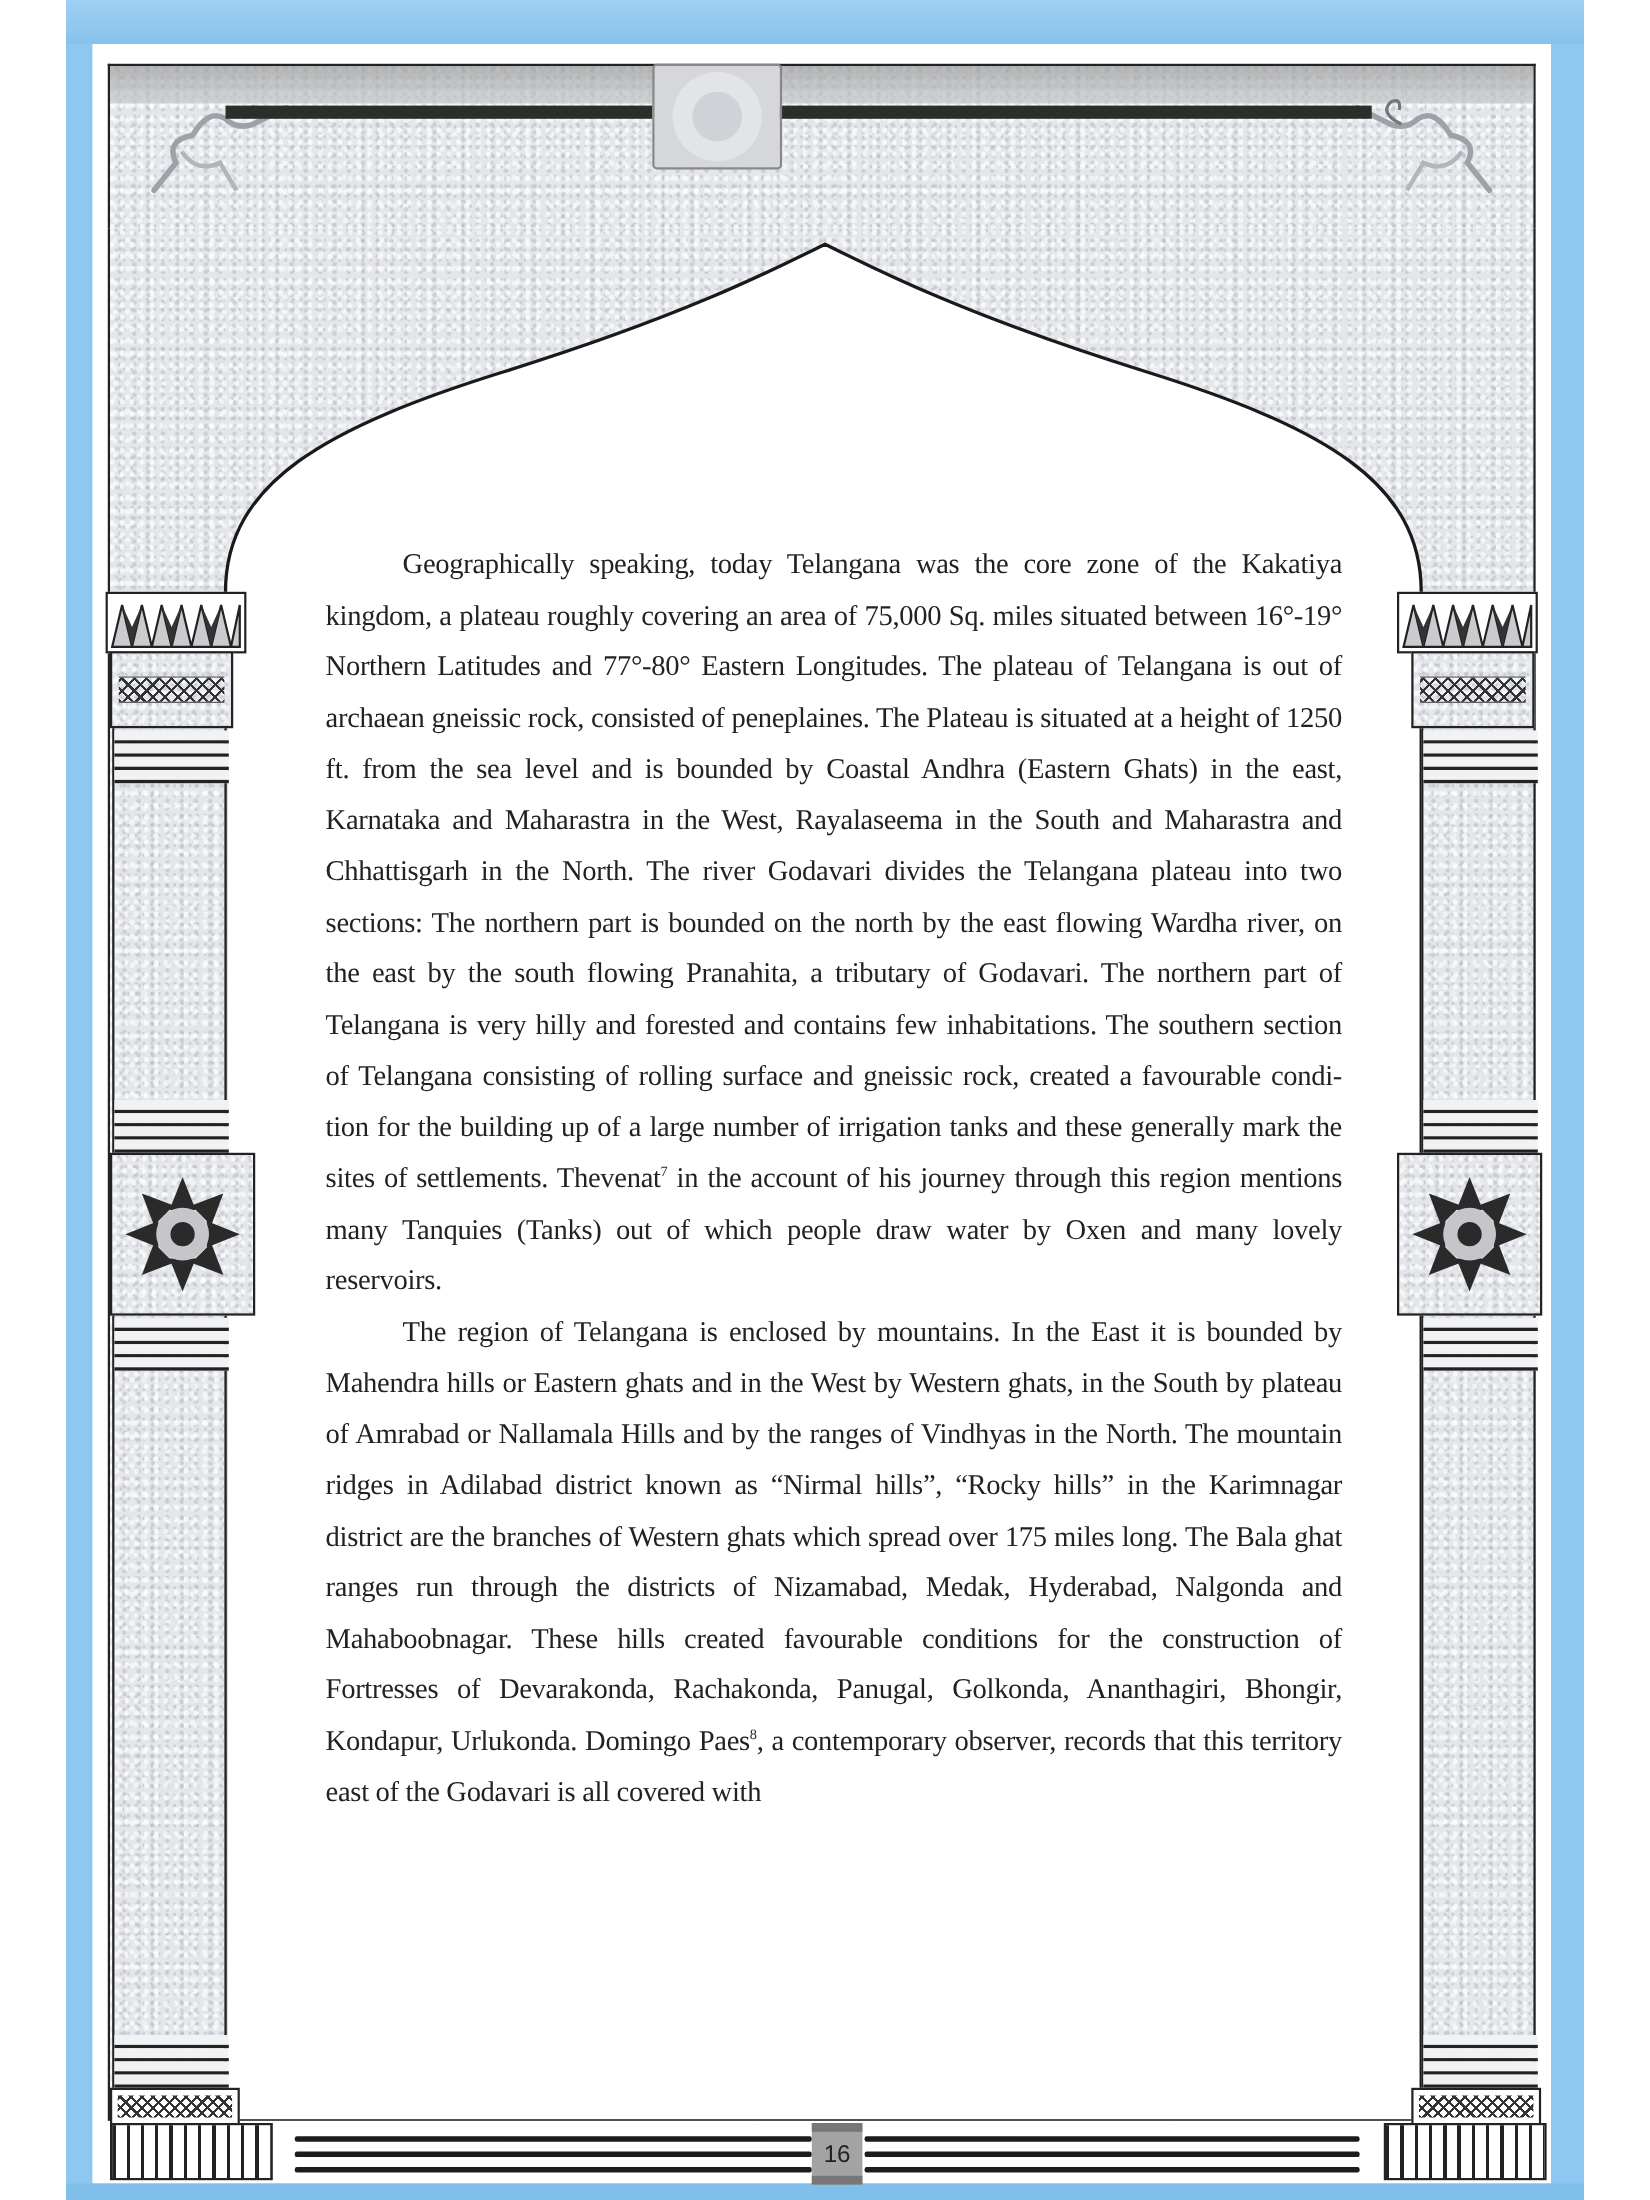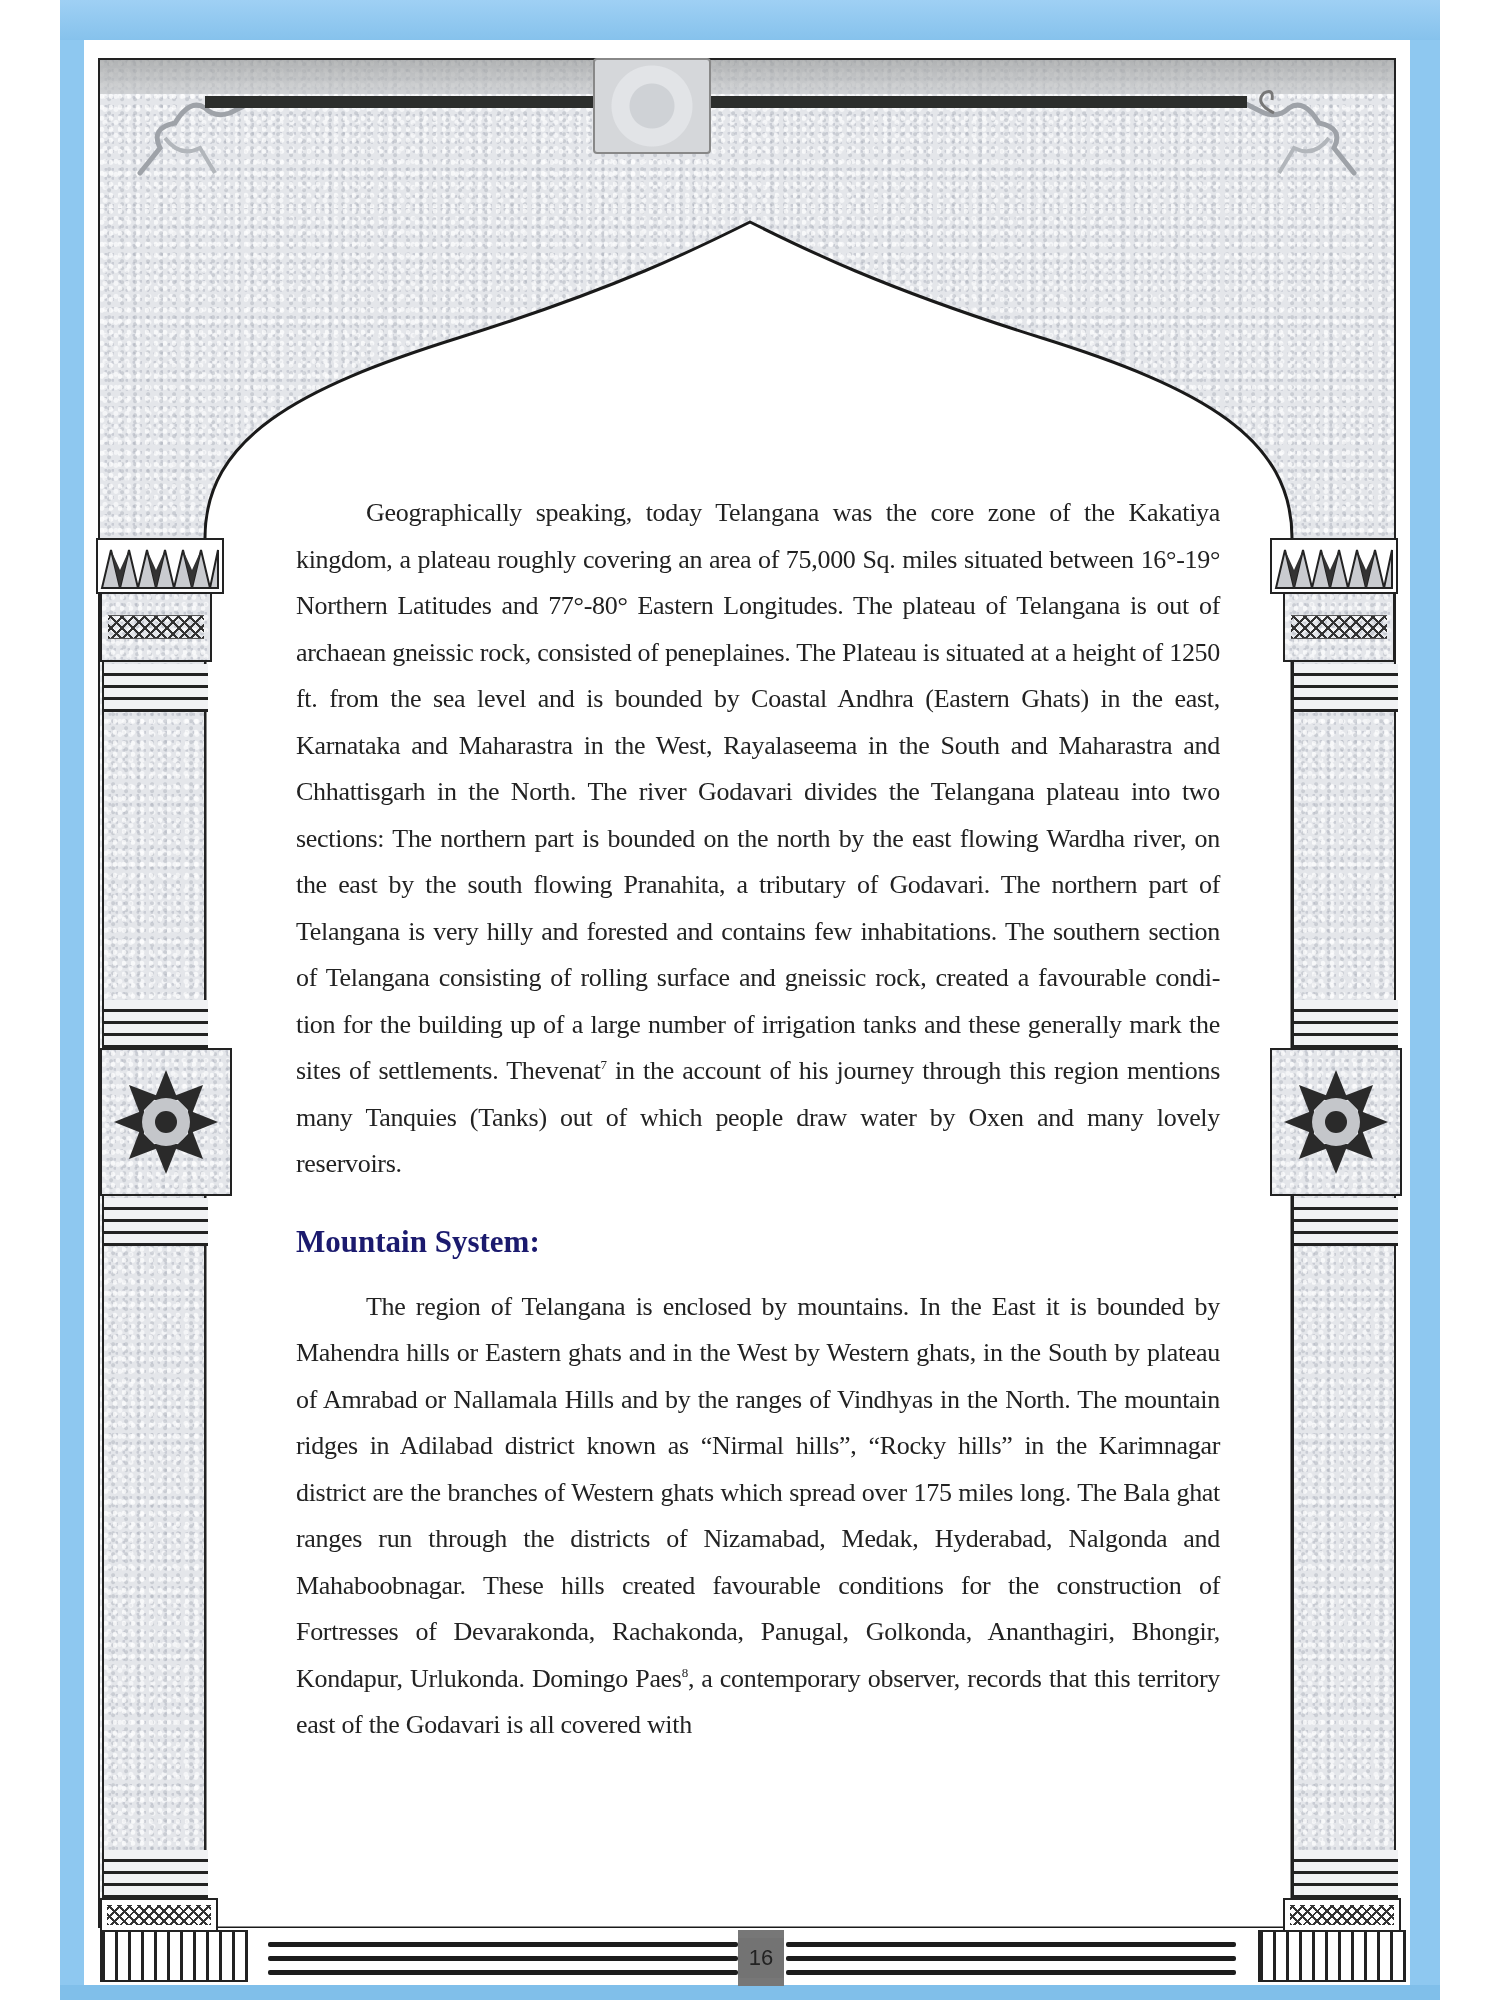--- a/index.html
+++ b/index.html
@@ -44,21 +44,21 @@
   .base-l { left:100px; top:1930px; } .base-r { left:1258px; top:1930px; }
   .base-band { position:absolute; width:118px; height:34px; border:2px solid #222; box-sizing:border-box; display:flex; align-items:center; justify-content:center; background:#fff; }
   .bb-l { left:100px; top:1898px; } .bb-r { left:1283px; top:1898px; }
   .base-band .diam { width:104px; height:20px; background:
       repeating-linear-gradient(45deg,#333 0 2px,transparent 2px 7px),
       repeating-linear-gradient(-45deg,#333 0 2px,transparent 2px 7px); }
   .rule-group { position:absolute; top:1942px; }
   .rule-group div { height:5px; background:#1c1c1c; margin-bottom:9px; border-radius:2px; }
   .rg-l { left:268px; width:470px; } .rg-r { left:786px; width:450px; }
   .page-num { position:absolute; left:738px; top:1930px; width:46px; height:56px; display:flex; align-items:center; justify-content:center;
-              font-family:"Liberation Sans", sans-serif; font-size:22px; color:#222; background:#737373; border-top:8px solid #777; border-bottom:8px solid #777; box-sizing:border-box; }
+              font-family:"Liberation Sans", sans-serif; font-size:22px; color:#222; background:#a3a3a3; border-top:8px solid #777; border-bottom:8px solid #777; box-sizing:border-box; }
   .content { position:absolute; left:296px; top:490px; width:924px; color:#222; }
   .content p { margin:0; font-size:26px; line-height:46.5px; text-align:justify; letter-spacing:-0.3px; }
   .content p.indent { text-indent:70px; }
   .content h2 { font-family:"Liberation Serif", serif; font-size:31px; font-weight:bold; color:#1b1a6e; margin:34px 0 22px 0; line-height:40px; }
   sup { font-size:13px; line-height:0; }
 </style>
 </head>
 <body>
 
 <div class="blue-border"></div>
@@ -210,15 +210,14 @@
   </div>
 <div class="rule-group rg-r">
     <div></div>
     <div></div>
     <div></div>
   </div>
 <div class="page-num">16</div>
 
 <div class="content">
   <p class="indent"><span>Geographically speaking, today  Telangana was the core zone of the Kakatiya kingdom, a plateau roughly covering an area of 75,000 Sq. miles situated between 16°-19° Northern Latitudes and 77°-80° Eastern Longitudes. The plateau of Telangana is out of archaean gneissic rock, consisted of peneplaines. The Plateau is situated at a height of 1250 ft. from the sea level and is bounded by Coastal Andhra (Eastern Ghats) in the east, Karnataka and Maharastra in the West, Rayalaseema in the South and Maharastra and Chhattisgarh in the North. The river Godavari divides the Telangana plateau into two sections: The northern part is bounded on the north by the east flowing Wardha river, on the east by the south flowing Pranahita, a tributary of Godavari. The northern part of Telangana is  very hilly and forested and contains few inhabitations. The southern section of Telangana consisting of rolling surface and gneissic rock, created a favourable condi-tion for the building up of a large number of irrigation tanks and these generally mark the sites of settlements. Thevenat</span><sup>7</sup><span> in the account of his journey through this region mentions many Tanquies (Tanks) out of which people draw water by Oxen and many lovely reservoirs.</span></p>
-  <h2>Mountain System:</h2>
   <p class="indent"><span>The region of Telangana is enclosed by mountains. In the East it is bounded by Mahendra hills or Eastern ghats and in the West by Western ghats, in the South by plateau of Amrabad or Nallamala Hills and by the ranges of Vindhyas in the North. The mountain ridges in Adilabad district known as “Nirmal hills”, “Rocky hills” in the Karimnagar district are the branches of Western ghats which spread over 175 miles long. The Bala ghat ranges run through the districts of Nizamabad, Medak, Hyderabad, Nalgonda and Mahaboobnagar. These hills created favourable conditions for the construction of Fortresses of Devarakonda, Rachakonda, Panugal, Golkonda, Ananthagiri, Bhongir, Kondapur, Urlukonda. Domingo Paes</span><sup>8</sup><span>, a contemporary observer, records that this territory east of the Godavari is all covered with</span></p>
 </div>
 
 </body></html>

